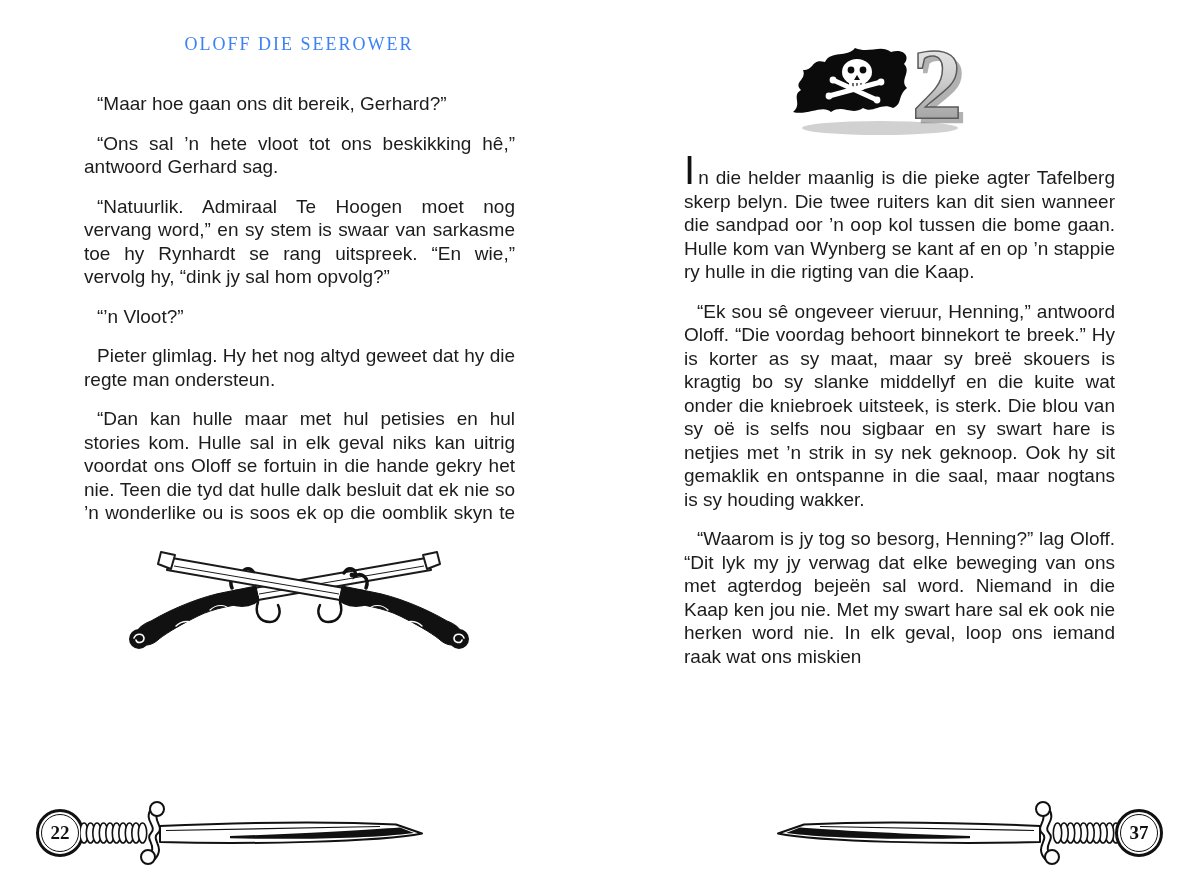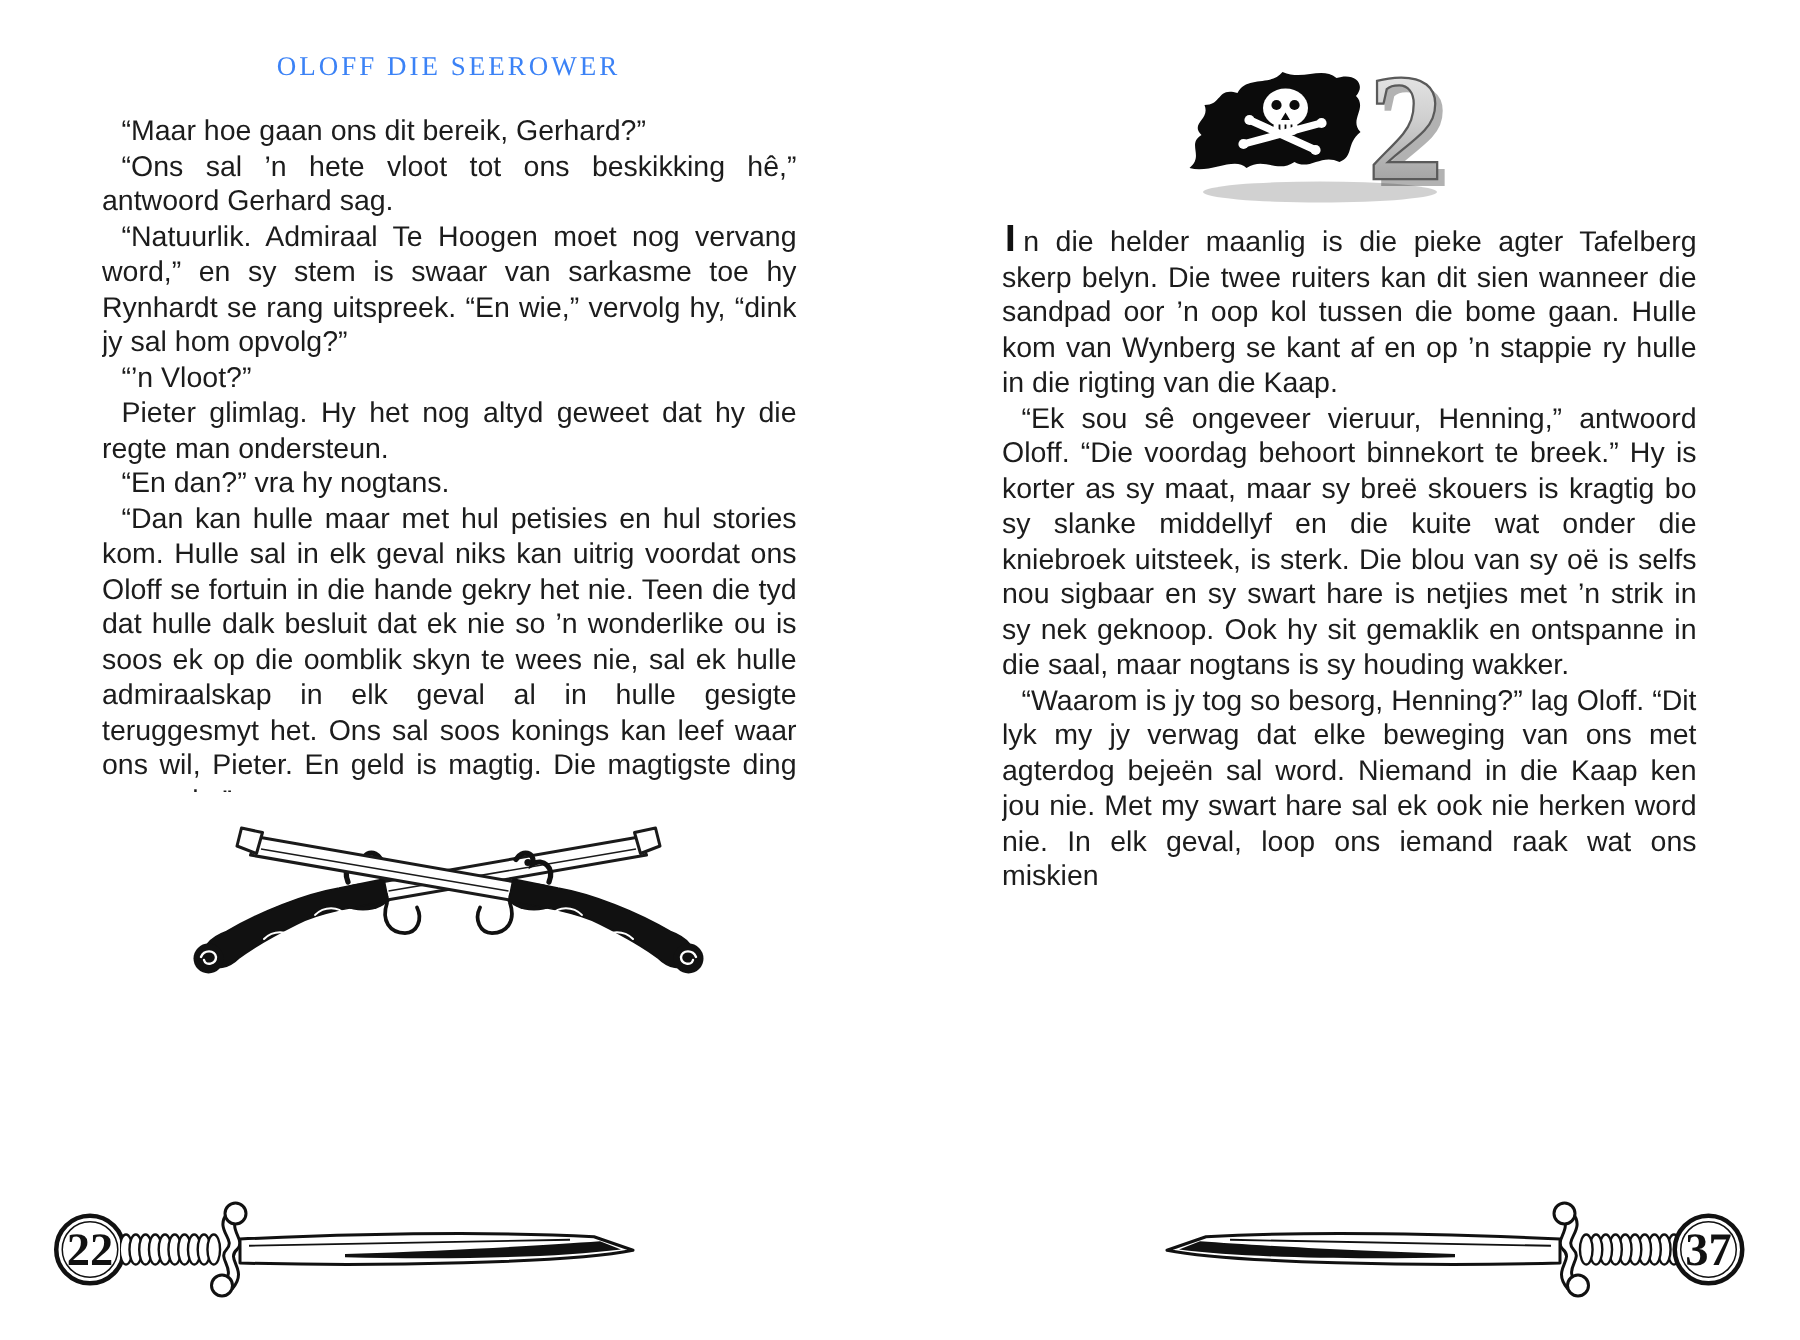--- a/index.html
+++ b/index.html
@@ -21,21 +21,21 @@
   }
   
   .body-text{
     position:absolute;width:463px;
     font-size:19px;line-height:23.5px;
     text-align:justify;
     color:#1c1c1c;
   }
   .body-left{left:68px;top:76px;height:452px;overflow:hidden;}
   .body-right{left:668px;top:150px;height:596px;overflow:hidden;}
-  .body-text p{margin:0;text-indent:13px;}
+  .body-text p{margin:16px;text-indent:13px;}
   .body-text p.noindent{text-indent:0;}
   .dropcap{
     font-size:40px;line-height:0;
     letter-spacing:1px;
     margin-right:2px;
     color:#111;
   }
   
   .chapter-ornament{position:absolute;left:785px;top:20px;width:215px;height:122px;}
   .pistols-ornament{position:absolute;left:106px;top:542px;width:386px;height:118px;}
@@ -48,37 +48,36 @@
     border:3px solid #111;border-radius:50%;
     box-sizing:border-box;background:#fff;
   }
   .circle-left{left:36px;}
   .circle-right{left:1115px;}
   .page-num-inner{
     position:absolute;inset:2px;
     border:1.5px solid #111;border-radius:50%;
     display:flex;align-items:center;justify-content:center;
     font-family:"Liberation Serif", serif;
-    font-weight:700;font-size:31px;color:#111;
+    font-weight:700;font-size:19px;color:#111;
   }
 </style>
 </head>
 <body>
 
 <div id="spread">
 
   <div class="running-header">OLOFF DIE SEEROWER</div>
 
   <div class="body-text body-left">
     <p>“Maar hoe gaan ons dit bereik, Gerhard?”</p>
     <p>“Ons sal ’n hete vloot tot ons beskikking hê,” antwoord Gerhard sag.</p>
     <p>“Natuurlik. Admiraal Te Hoogen moet nog vervang word,” en sy stem is swaar van sarkasme toe hy Rynhardt se rang uitspreek. “En wie,” vervolg hy, “dink jy sal hom opvolg?”</p>
     <p>“’n Vloot?”</p>
     <p>Pieter glimlag. Hy het nog altyd geweet dat hy die regte man ondersteun.</p>
-    <p>“En dan?” vra hy nogtans.</p>
     <p>“Dan kan hulle maar met hul petisies en hul stories kom. Hulle sal in elk geval niks kan uitrig voordat ons Oloff se fortuin in die hande gekry het nie. Teen die tyd dat hulle dalk besluit dat ek nie so ’n wonderlike ou is soos ek op die oomblik skyn te wees nie, sal ek hulle admiraalskap in elk geval al in hulle gesigte teruggesmyt het. Ons sal soos konings kan leef waar ons wil, Pieter. En geld is magtig. Die magtigste ding op aarde.”</p>
   </div>
 
   <div class="pistols-ornament">
     <svg width="386" height="118" viewBox="0 0 386 118" xmlns="http://www.w3.org/2000/svg">
       <g id="pistol-g">
 
         <polygon points="148,46 320,16 325,28 152,58" fill="#ffffff" stroke="#1a1a1a" stroke-width="2" stroke-linejoin="round"></polygon>
         <line x1="153" y1="52" x2="318" y2="24" stroke="#1a1a1a" stroke-width="1"></line>
 

